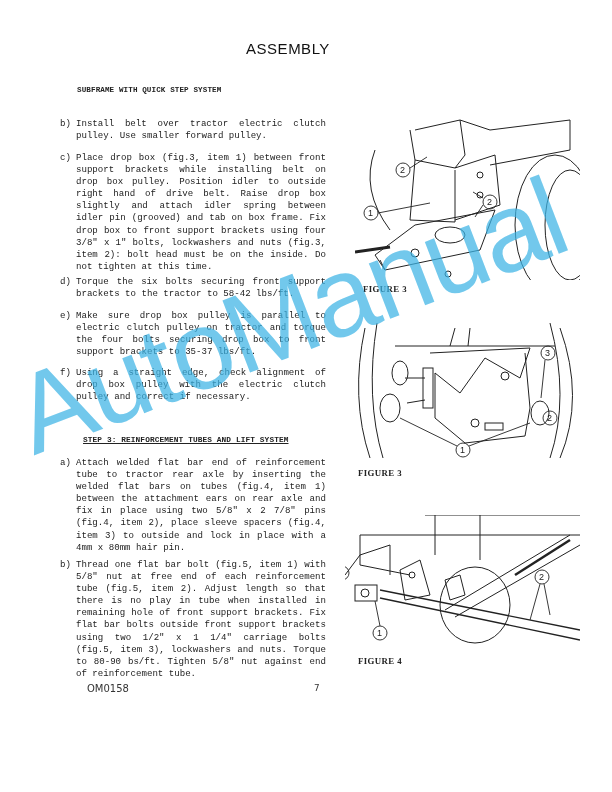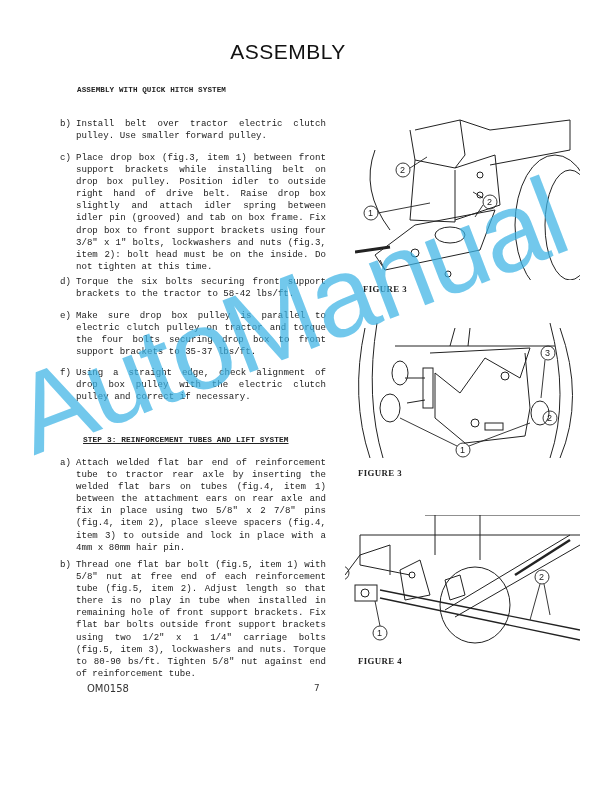--- a/index.html
+++ b/index.html
@@ -4,21 +4,21 @@
 <style>
   html, body { margin: 0; padding: 0; }
   body {
     width: 612px; height: 792px; position: relative; overflow: hidden;
     background: #ffffff; color: #1a1a1a;
     font-family: "Liberation Mono", "DejaVu Sans Mono", monospace;
   }
   .page-title {
     position: absolute; left: 0; width: 576px; top: 40px; text-align: center;
     font-family: "Liberation Sans", "DejaVu Sans", sans-serif;
-    font-size: 21px; letter-spacing: 0.5px; color: #111;
+    font-size: 15px; letter-spacing: 0.5px; color: #111;
   }
   .section-heading {
     position: absolute; font-weight: bold; font-size: 7.6px; color: #222;
     letter-spacing: 0.1px; white-space: nowrap;
   }
   .underline { text-decoration: underline; margin-left: 23px; }
   .step {
     position: absolute; left: 60px; width: 266px;
     font-size: 9.1px; line-height: 12.1px; color: #222;
   }
@@ -39,21 +39,21 @@
     transform: rotate(-21deg); transform-origin: left center;
     white-space: nowrap; pointer-events: none; letter-spacing: -2px;
   }
   .callout text { font-family: "Liberation Sans", sans-serif; font-size: 9px; }
 </style>
 </head>
 <body>
 
 <div class="page-title">ASSEMBLY</div>
 
-<div class="section-heading" style="left:77px; top:86px;">ASSEMBLY WITH QUICK HITCH SYSTEM</div>
+<div class="section-heading" style="left:77px; top:86px;">SUBFRAME WITH QUICK STEP SYSTEM</div>
 
 <div class="step" style="top:118px;">
   <span class="marker">b)</span>
   <div class="body">Install belt over tractor electric clutch pulley.  Use smaller forward pulley.</div>
 </div>
 <div class="step" style="top:152px;">
   <span class="marker">c)</span>
   <div class="body">Place drop box (fig.3, item 1) between front support brackets while installing belt on drop box pulley.  Position idler to outside right hand of drive belt. Raise drop box slightly and attach idler spring between idler pin (grooved) and tab on box frame. Fix drop box to front support brackets using four 3/8" x 1" bolts, lockwashers and nuts (fig.3, item 2):  bolt head must be on the inside. Do not tighten at this time.</div>
 </div>
 <div class="step" style="top:276px;">

